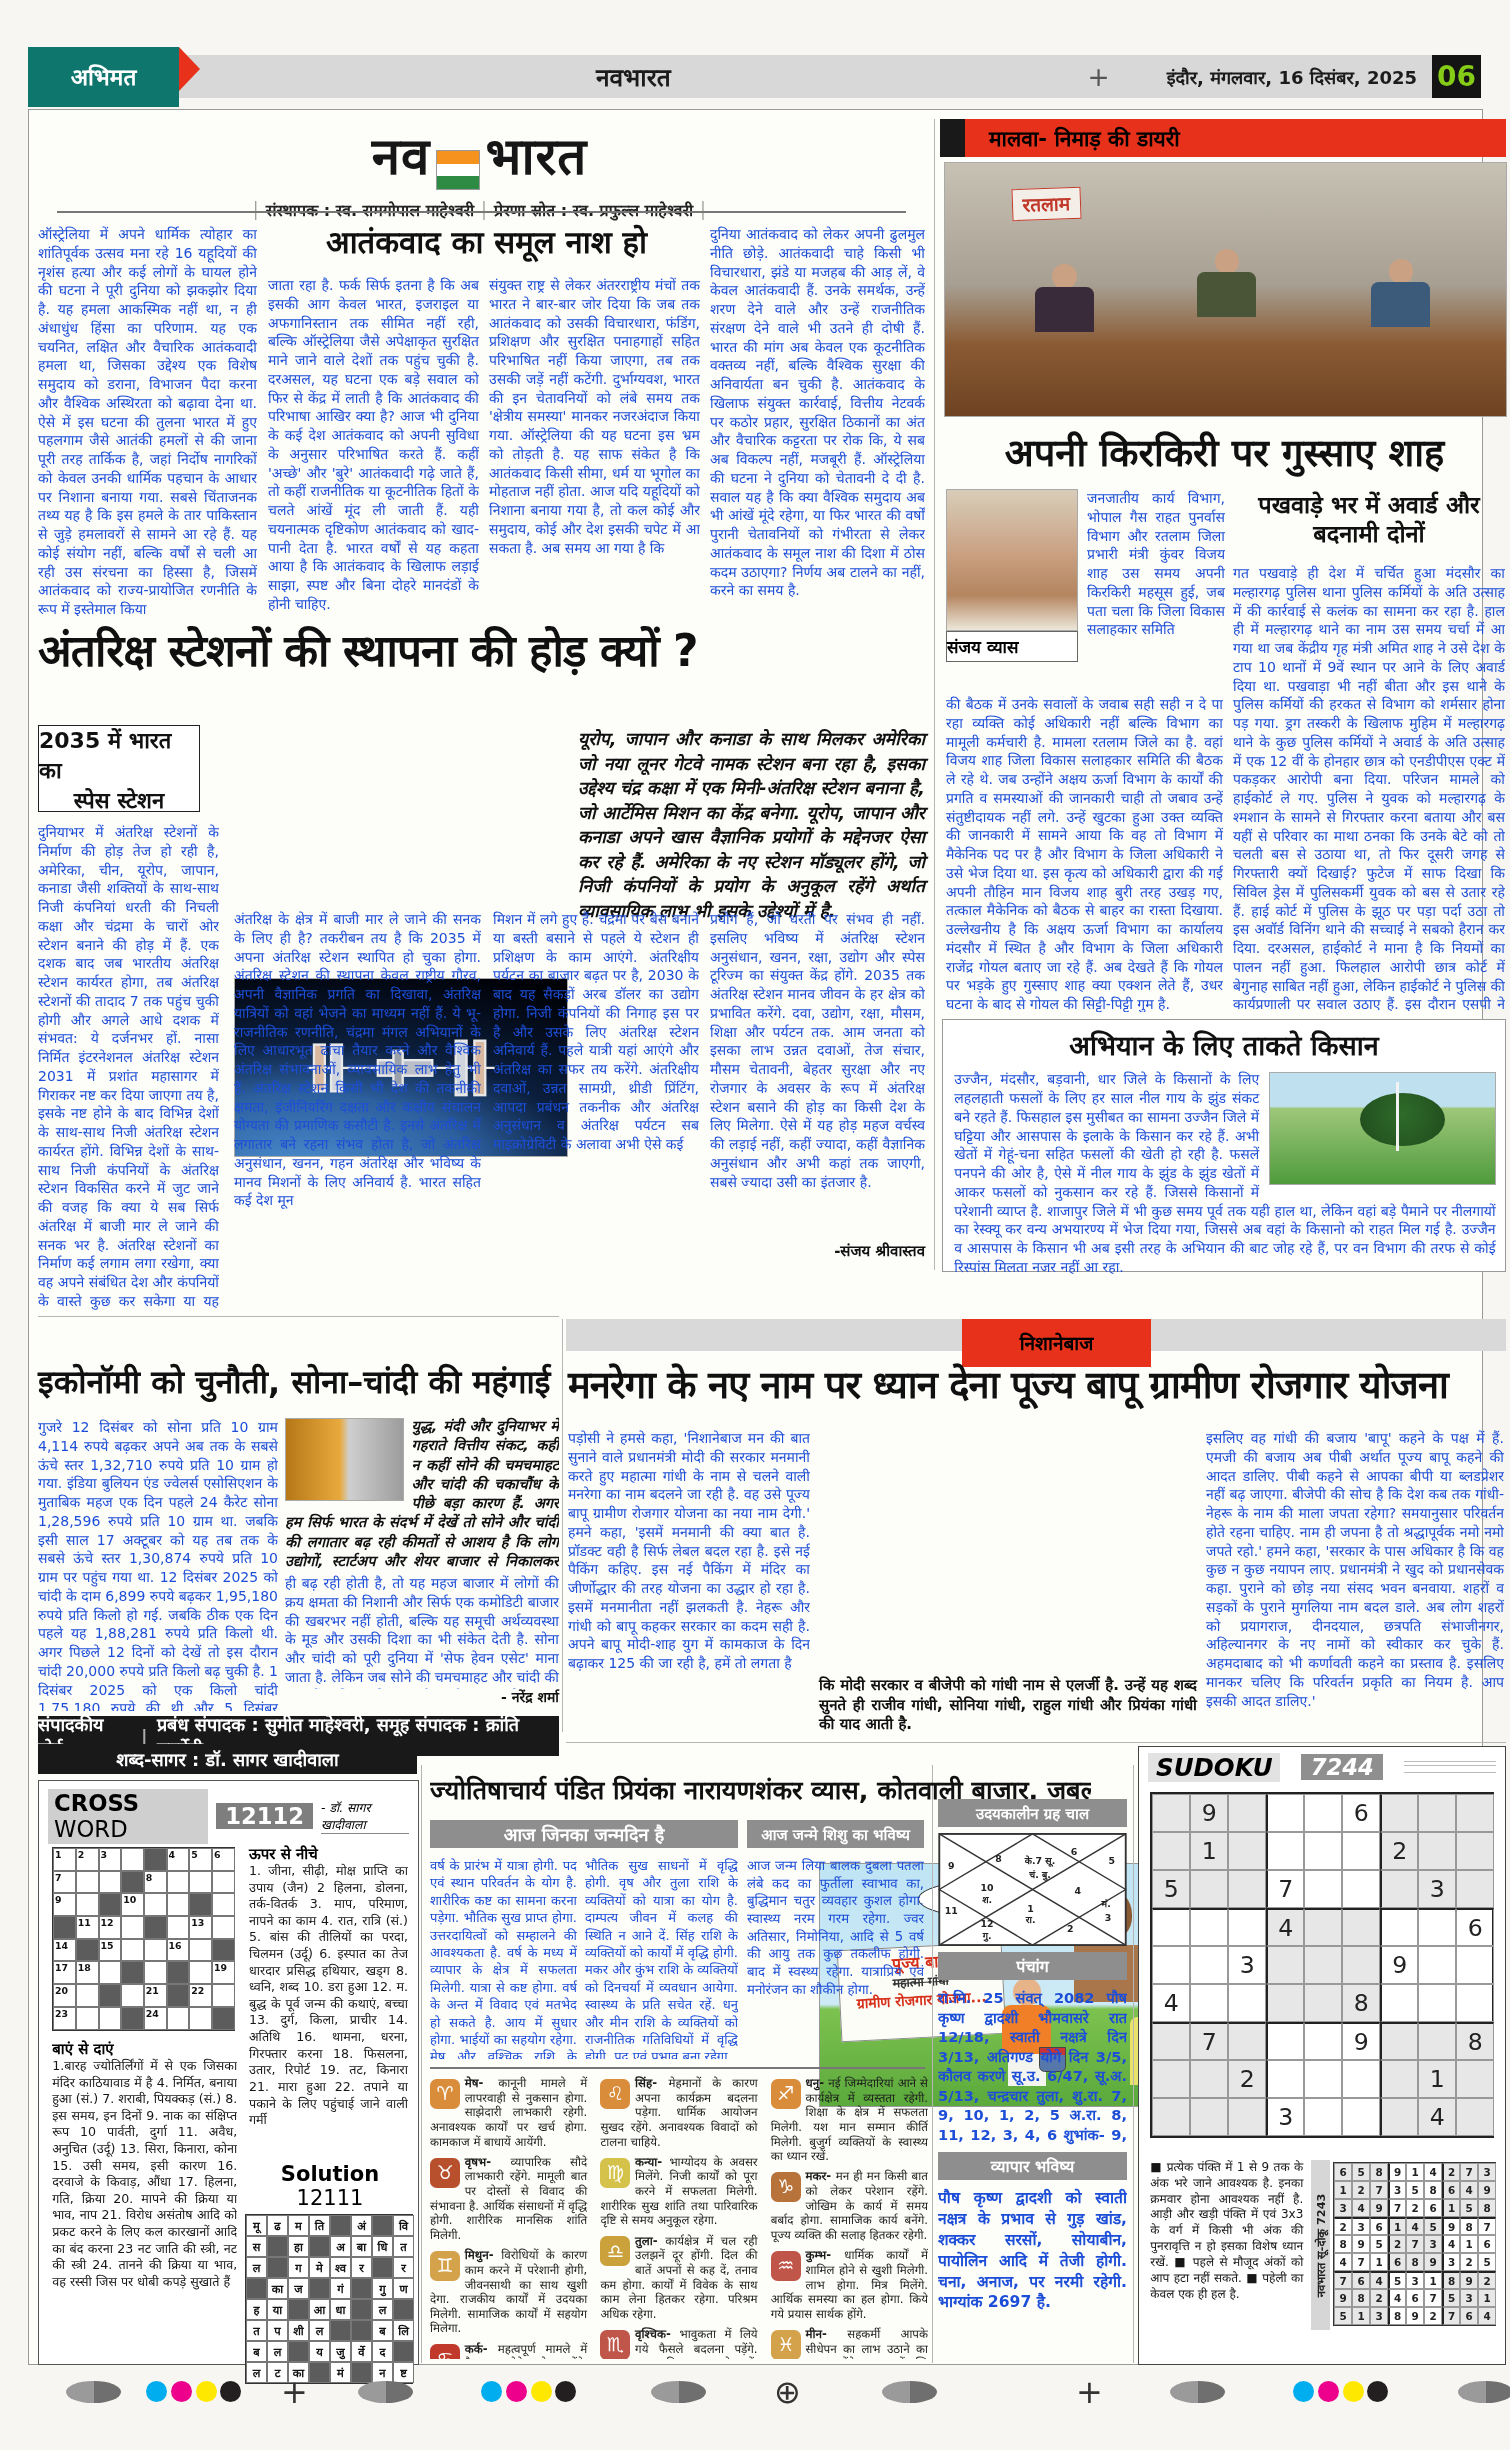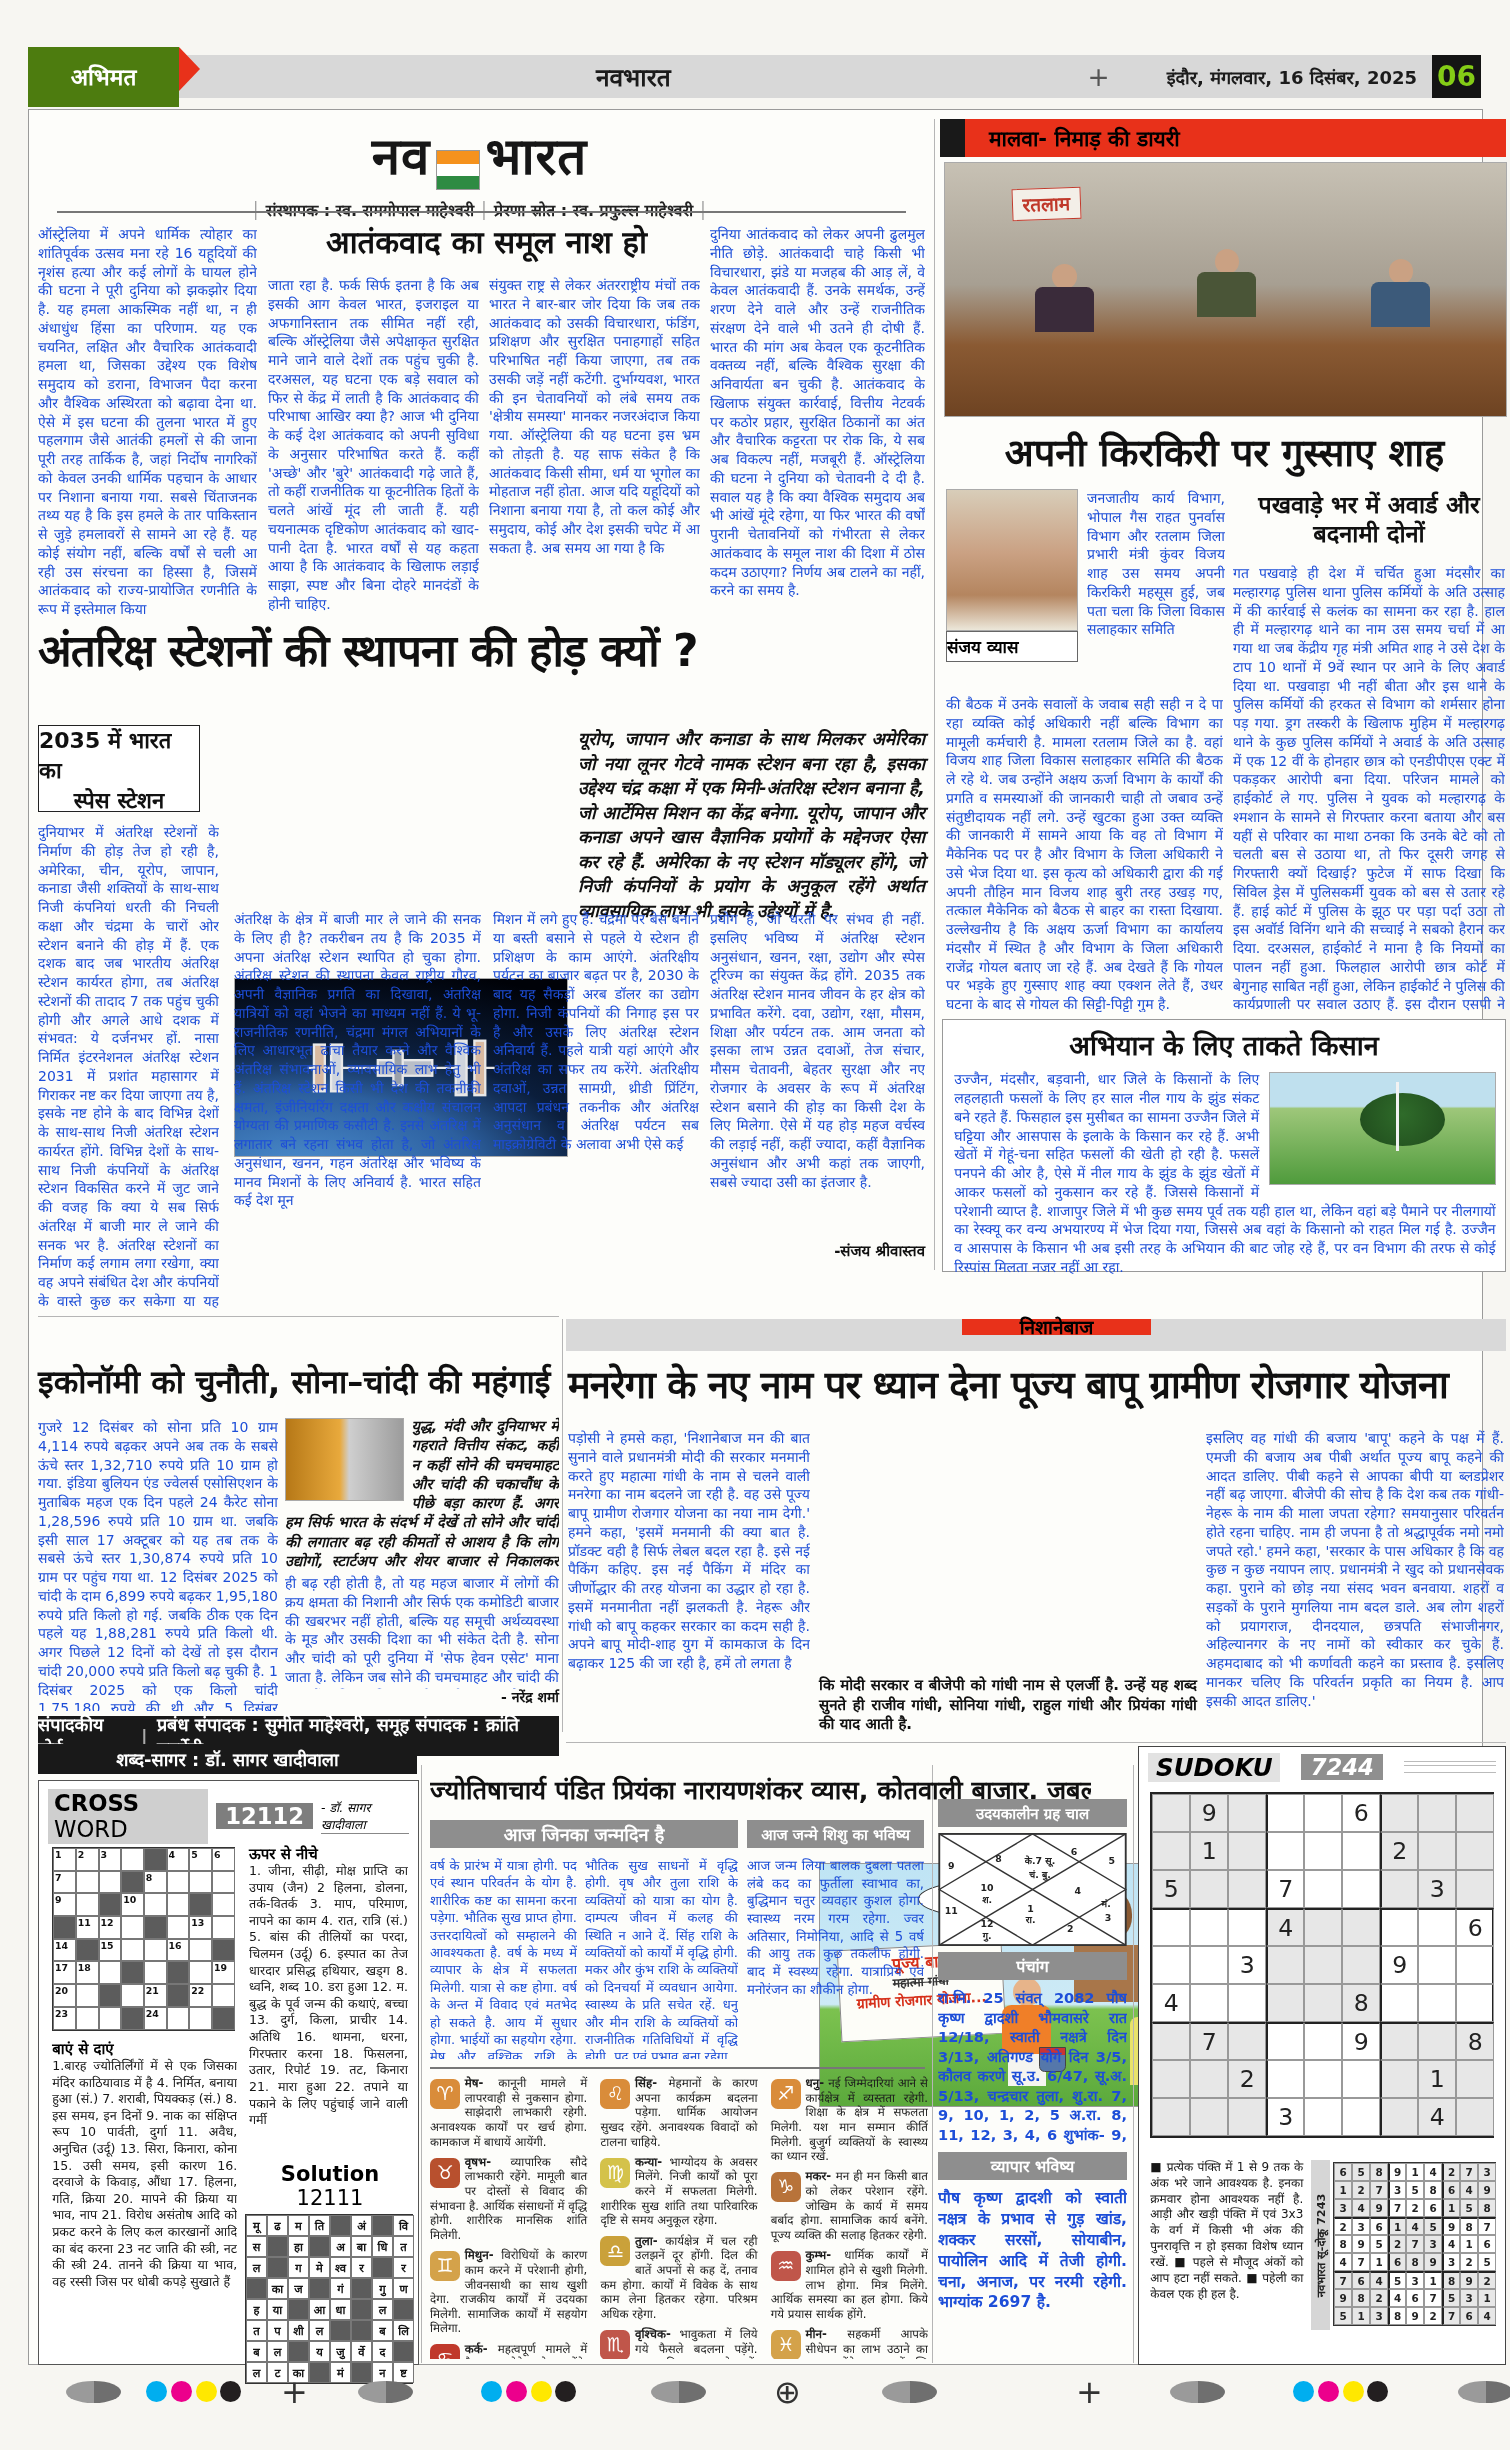--- a/index.html
+++ b/index.html
@@ -3,21 +3,21 @@
 <meta charset="utf-8">
 <style>
   html,body{margin:0;padding:0;background:#e9e7e2;font-family:"DejaVu Sans",sans-serif;}
   #page{position:relative;width:1510px;height:2450px;background:#f7f6f2;margin:0 auto;overflow:hidden;}
   .abs{position:absolute;}
   .col{text-align:justify;font-size:14px;line-height:1.34;color:#1d4ed8;overflow:hidden;}
   .bold{font-weight:bold;}
   .hl{font-weight:bold;color:#101010;}
   
   .topbar{left:28px;top:55px;width:1453px;height:43px;background:#d8d8d8;display:flex;align-items:center;}
-  .tab{position:relative;height:60px;width:151px;background:#4d7c0f;color:#fff;font-weight:bold;font-size:22.7px;display:flex;align-items:center;justify-content:center;}
+  .tab{position:relative;height:60px;width:151px;background:#0f766e;color:#fff;font-weight:bold;font-size:22.7px;display:flex;align-items:center;justify-content:center;}
   .tab:after{content:"";position:absolute;right:-21px;top:0;border-top:22px solid transparent;border-bottom:22px solid transparent;border-left:21px solid #e8311a;}
   .pagenum{margin-left:auto;width:49px;height:43px;background:#141414;color:#84cc16;font-weight:bold;font-size:28px;display:flex;align-items:center;justify-content:center;}
   
   .frame{left:28px;top:109px;width:1453px;height:2254px;border:1.9px solid #9a9a9a;background:#fdfdfa;}
   .vline{background:#b5b5b5;width:0.9px;}
   .hline{background:#b5b5b5;height:0.9px;}
   
   .mast-title{font-size:51px;font-weight:bold;color:#161616;letter-spacing:0.9px;}
   .flagchip{display:inline-block;width:42px;height:38px;vertical-align:middle;border:0.9px solid #999;background:linear-gradient(180deg,#f5921e 33%,#ffffff 33%,#ffffff 66%,#2e8b43 66%);margin:0 5.7px;}
   .founders{font-size:16px;font-weight:bold;color:#222;}
@@ -197,21 +197,21 @@
   <div class="abs col" style="left:285px;top:1574px;width:274px;height:115px;">ही बढ़ रही होती है, तो यह महज बाजार में लोगों की क्रय क्षमता की निशानी और सिर्फ एक कमोडिटी बाजार की खबरभर नहीं होती, बल्कि यह समूची अर्थव्यवस्था के मूड और उसकी दिशा का भी संकेत देती है. सोना और चांदी को पूरी दुनिया में 'सेफ हेवन एसेट' माना जाता है. लेकिन जब सोने की चमचमाहट और चांदी की चकाचौंध दिन-ब-दिन बढ़ती चली जाए, तो इसका मतलब यह होता है कि लोगों का शेयर बाजार में भरोसा घट रहा है. साथ ही इसका मतलब यह भी होता है कि वैश्विक या घरेलू आर्थिक अनिश्चितता बढ़ रही है.</div>
   <div class="abs byline" style="left:427px;top:1687px;width:132px;font-size:14px;">- नरेंद्र शर्मा</div>
 
   <div class="abs blackband" style="left:38px;top:1716px;width:521px;height:40px;font-size:18px;gap:9.4px;">
     <span>संपादकीय बोर्ड</span>
     <span style="color:#aaa;">|</span>
     <span>प्रबंध संपादक : सुमीत माहेश्वरी, समूह संपादक : क्रांति चतुर्वेदी</span>
   </div>
 
   <div class="abs" style="left:566px;top:1319px;width:940px;height:32px;background:#d9d9d9;">
-    <div class="redband" style="position:absolute;left:396px;top:0;width:189px;height:16px;font-size:19px;">
+    <div class="redband" style="position:absolute;left:396px;top:0;width:189px;height:48px;font-size:19px;">
         <span>निशानेबाज</span>
       </div>
   </div>
   <div class="abs" style="left:568px;top:1357px;width:938px;font-size:38px;letter-spacing:-0.9px;"><span class="hl">मनरेगा के नए नाम पर ध्यान देना पूज्य बापू ग्रामीण रोजगार योजना</span></div>
   <div class="abs col" style="left:568px;top:1429px;width:242px;height:304px;">पड़ोसी ने हमसे कहा, 'निशानेबाज मन की बात सुनाने वाले प्रधानमंत्री मोदी की सरकार मनमानी करते हुए महात्मा गांधी के नाम से चलने वाली मनरेगा का नाम बदलने जा रही है. वह उसे पूज्य बापू ग्रामीण रोजगार योजना का नया नाम देगी.'   हमने कहा, 'इसमें मनमानी की क्या बात है. प्रॉडक्ट वही है सिर्फ लेबल बदल रहा है. इसे नई पैकिंग कहिए. इस नई पैकिंग में मंदिर का जीर्णोद्धार की तरह योजना का उद्धार हो रहा है. इसमें मनमानीता नहीं झलकती है. नेहरू और गांधी को बापू कहकर सरकार का कदम सही है. अपने बापू मोदी-शाह युग में कामकाज के दिन बढ़ाकर 125 की जा रही है, हमें तो लगता है</div>
   <div class="abs ph cartoon" style="left:819px;top:1429px;width:378px;height:242px;">
     <div class="bubble">अब ये हमारे बापू हैं !</div>
     <div class="signboard">
       <div class="l1">पूज्य बापू</div>
       <div class="l2">महात्मा गांधी</div>

